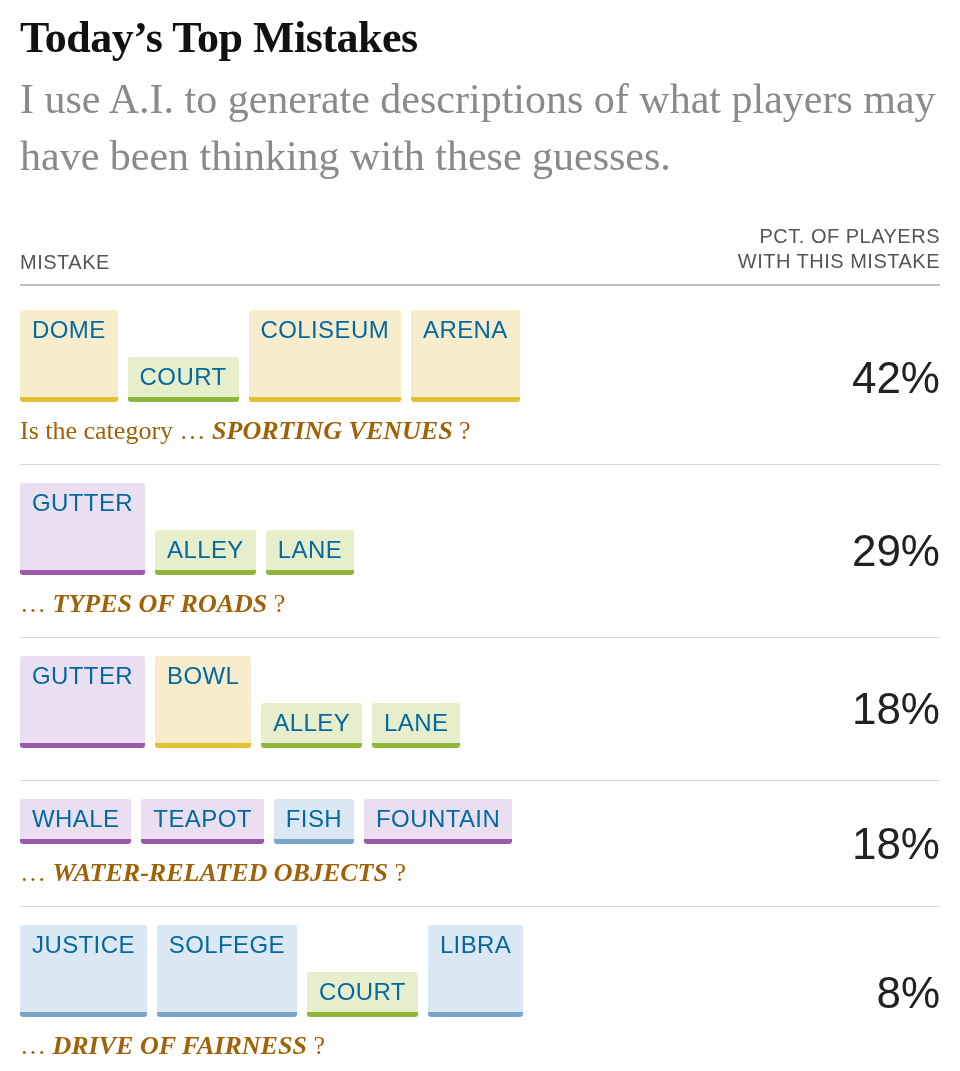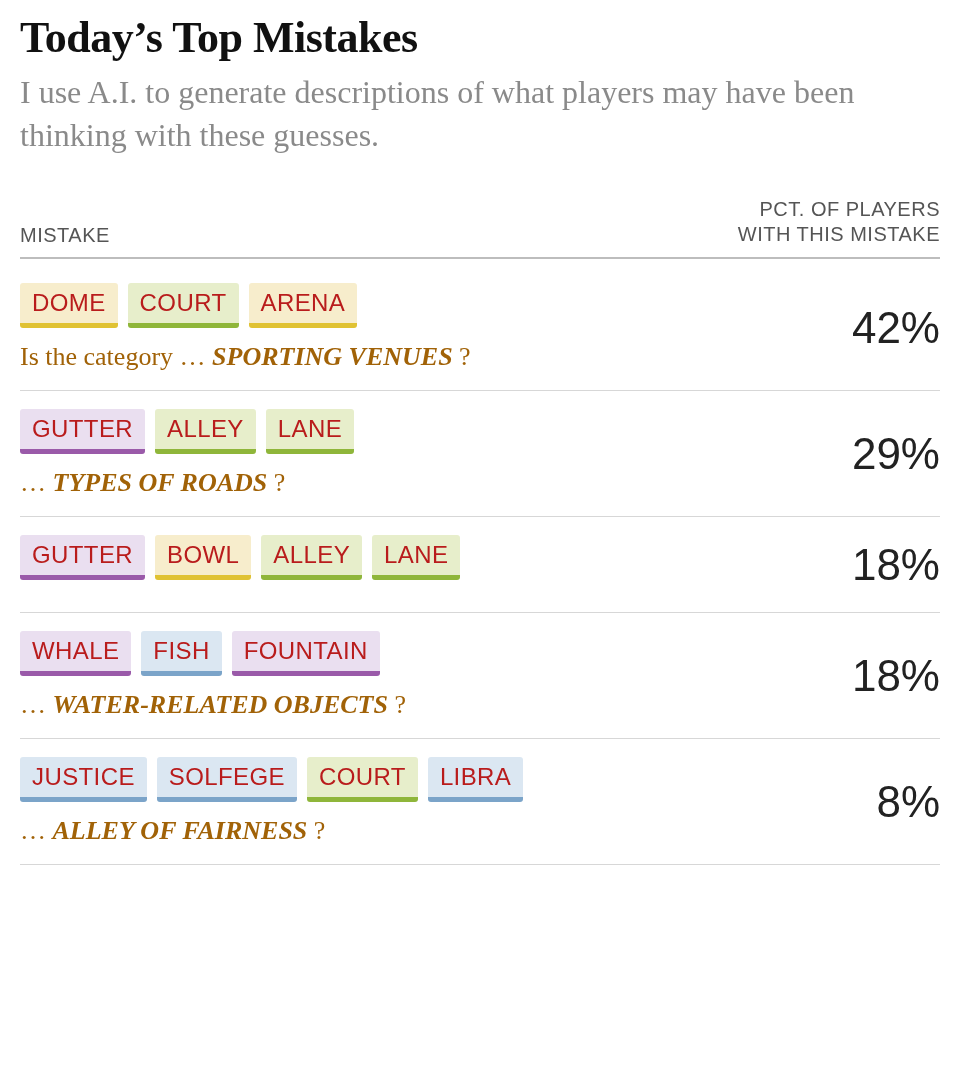--- a/index.html
+++ b/index.html
@@ -17,21 +17,21 @@
   }
   .title {
     font-family: Georgia, "Times New Roman", serif;
     font-weight: 700;
     font-size: 44px;
     margin: 0 0 8px 0;
     letter-spacing: -0.5px;
   }
   .subtitle {
     font-family: Georgia, "Times New Roman", serif;
-    font-size: 32px;
+    font-size: 42px;
     line-height: 1.35;
     color: #8a8a8a;
     margin: 0 0 40px 0;
   }
   .header-row {
     display: flex;
     align-items: flex-end;
     justify-content: space-between;
     font-family: "Helvetica Neue", Helvetica, Arial, sans-serif;
     font-size: 20px;
@@ -80,26 +80,26 @@
     gap: 10px;
     margin-bottom: 14px;
   }
   .chip {
     font-family: "Helvetica Neue", Helvetica, Arial, sans-serif;
     font-size: 24px;
     font-weight: 400;
     letter-spacing: 0.4px;
     padding: 6px 12px 6px 12px;
     border-radius: 3px;
-    color: #b91c1c;
+    color: #0369a1;
     border-bottom: 5px solid transparent;
   }
   
   .c-yellow   { background: #f7edcc; border-bottom-color: #e0c233; }
-  .c-green    { background: #e7eecb; border-bottom-color: #8fb63a; }
+  .c-green    { background: #e7eecb; border-bottom-color: #8fb63a; margin-top: 47px; }
   .c-purple   { background: #eadff0; border-bottom-color: #9a5aa9; }
   .c-blue     { background: #dbe7f2; border-bottom-color: #7ba4c9; }
 
   .guess-line {
     font-family: Georgia, "Times New Roman", serif;
     font-size: 26px;
     color: #a16207;
   }
   .guess-prefix {
     font-style: normal;
@@ -128,20 +128,21 @@
       <span>WITH THIS MISTAKE</span>
     </div>
   </div>
 
   <div id="rows">
       <div class="row">
         <div class="row-left">
           <div class="chips">
             <span class="chip c-yellow">DOME</span>
             <span class="chip c-green">COURT</span>
+            <span class="chip c-yellow">COLISEUM</span>
             <span class="chip c-yellow">ARENA</span>
           </div>
           <div class="guess-line"><span class="guess-prefix">Is the category … </span><span class="guess-cat">SPORTING VENUES</span><span class="guess-q"> ?</span></div>
         </div>
         <div class="pct">42%</div>
       </div>
       <div class="row">
         <div class="row-left">
           <div class="chips">
             <span class="chip c-purple">GUTTER</span>
@@ -160,33 +161,34 @@
             <span class="chip c-green">ALLEY</span>
             <span class="chip c-green">LANE</span>
           </div>
         </div>
         <div class="pct">18%</div>
       </div>
       <div class="row">
         <div class="row-left">
           <div class="chips">
             <span class="chip c-purple">WHALE</span>
+            <span class="chip c-purple">TEAPOT</span>
             <span class="chip c-blue">FISH</span>
             <span class="chip c-purple">FOUNTAIN</span>
           </div>
           <div class="guess-line"><span class="guess-prefix">… </span><span class="guess-cat">WATER-RELATED OBJECTS</span><span class="guess-q"> ?</span></div>
         </div>
         <div class="pct">18%</div>
       </div>
       <div class="row">
         <div class="row-left">
           <div class="chips">
             <span class="chip c-blue">JUSTICE</span>
             <span class="chip c-blue">SOLFEGE</span>
             <span class="chip c-green">COURT</span>
             <span class="chip c-blue">LIBRA</span>
           </div>
-          <div class="guess-line"><span class="guess-prefix">… </span><span class="guess-cat">ALLEY OF FAIRNESS</span><span class="guess-q"> ?</span></div>
+          <div class="guess-line"><span class="guess-prefix">… </span><span class="guess-cat">DRIVE OF FAIRNESS</span><span class="guess-q"> ?</span></div>
         </div>
         <div class="pct">8%</div>
       </div>
     </div>
 </div>
 
 </body></html>

